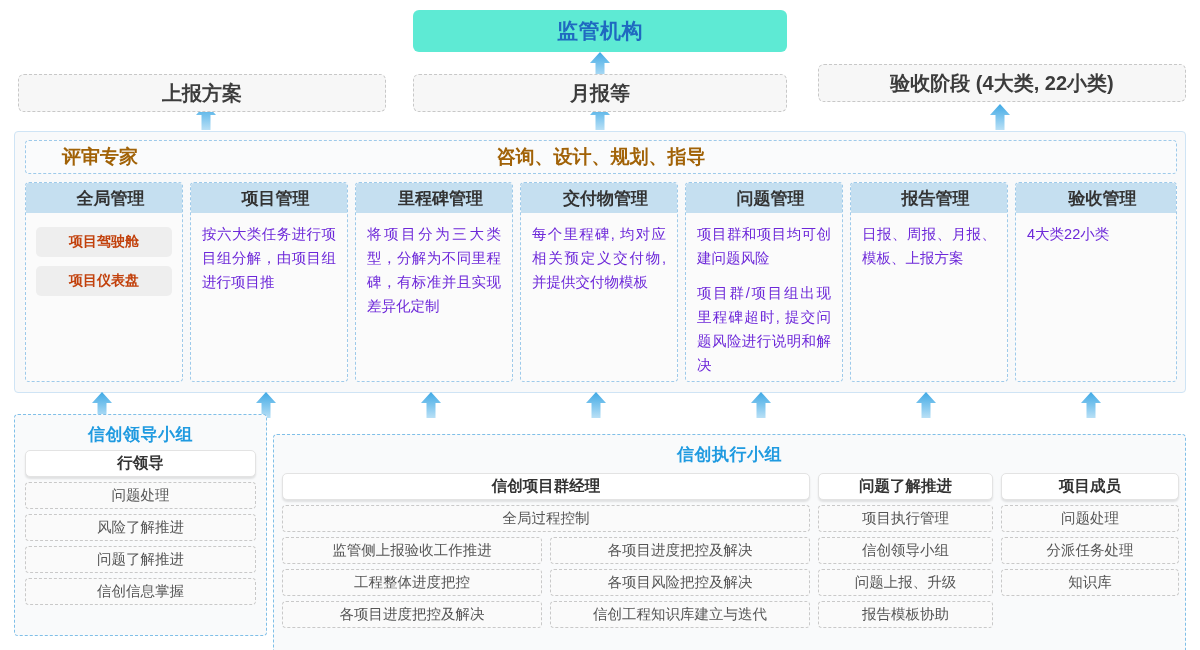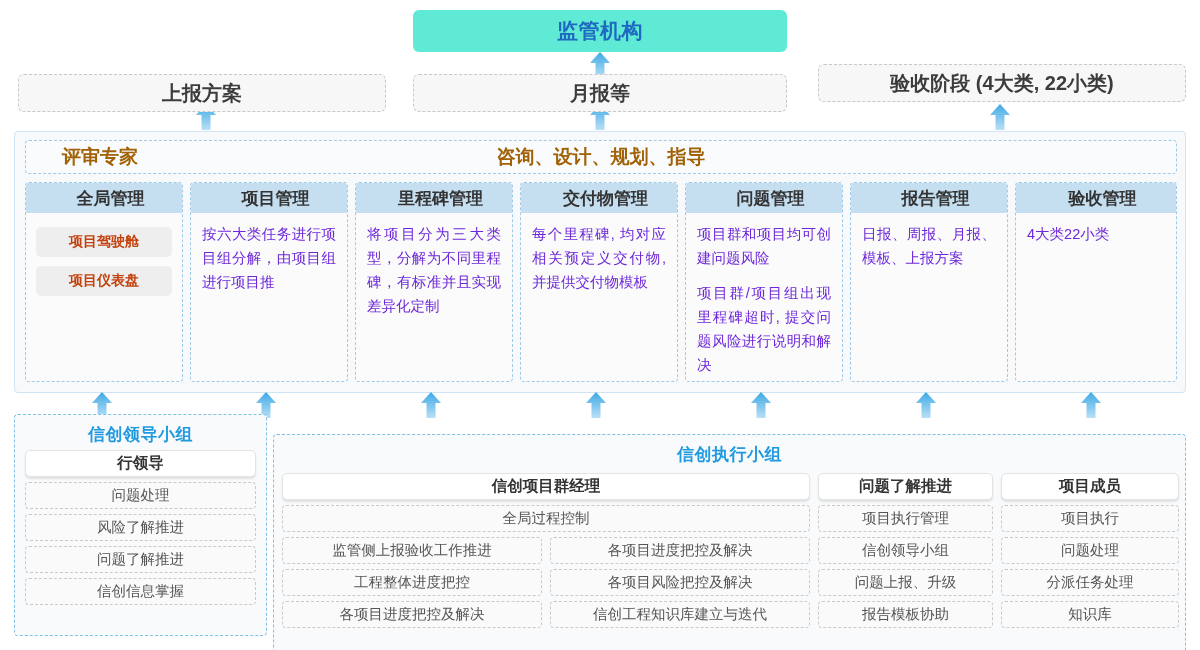--- a/index.html
+++ b/index.html
@@ -297,20 +297,19 @@
     <div class="sub" style="left:544px; top:38px; width:175px;">
       <div class="white-head">问题了解推进</div>
       <div class="cell">项目执行管理</div>
       <div class="cell">信创领导小组</div>
       <div class="cell">问题上报、升级</div>
       <div class="cell">报告模板协助</div>
     </div>
 
     <div class="sub" style="left:727px; top:38px; width:178px;">
       <div class="white-head">项目成员</div>
-      <div class="cell">项目执行</div>
       <div class="cell">问题处理</div>
       <div class="cell">分派任务处理</div>
       <div class="cell">知识库</div>
     </div>
   </div>
 
 </div>
 
 </body></html>

